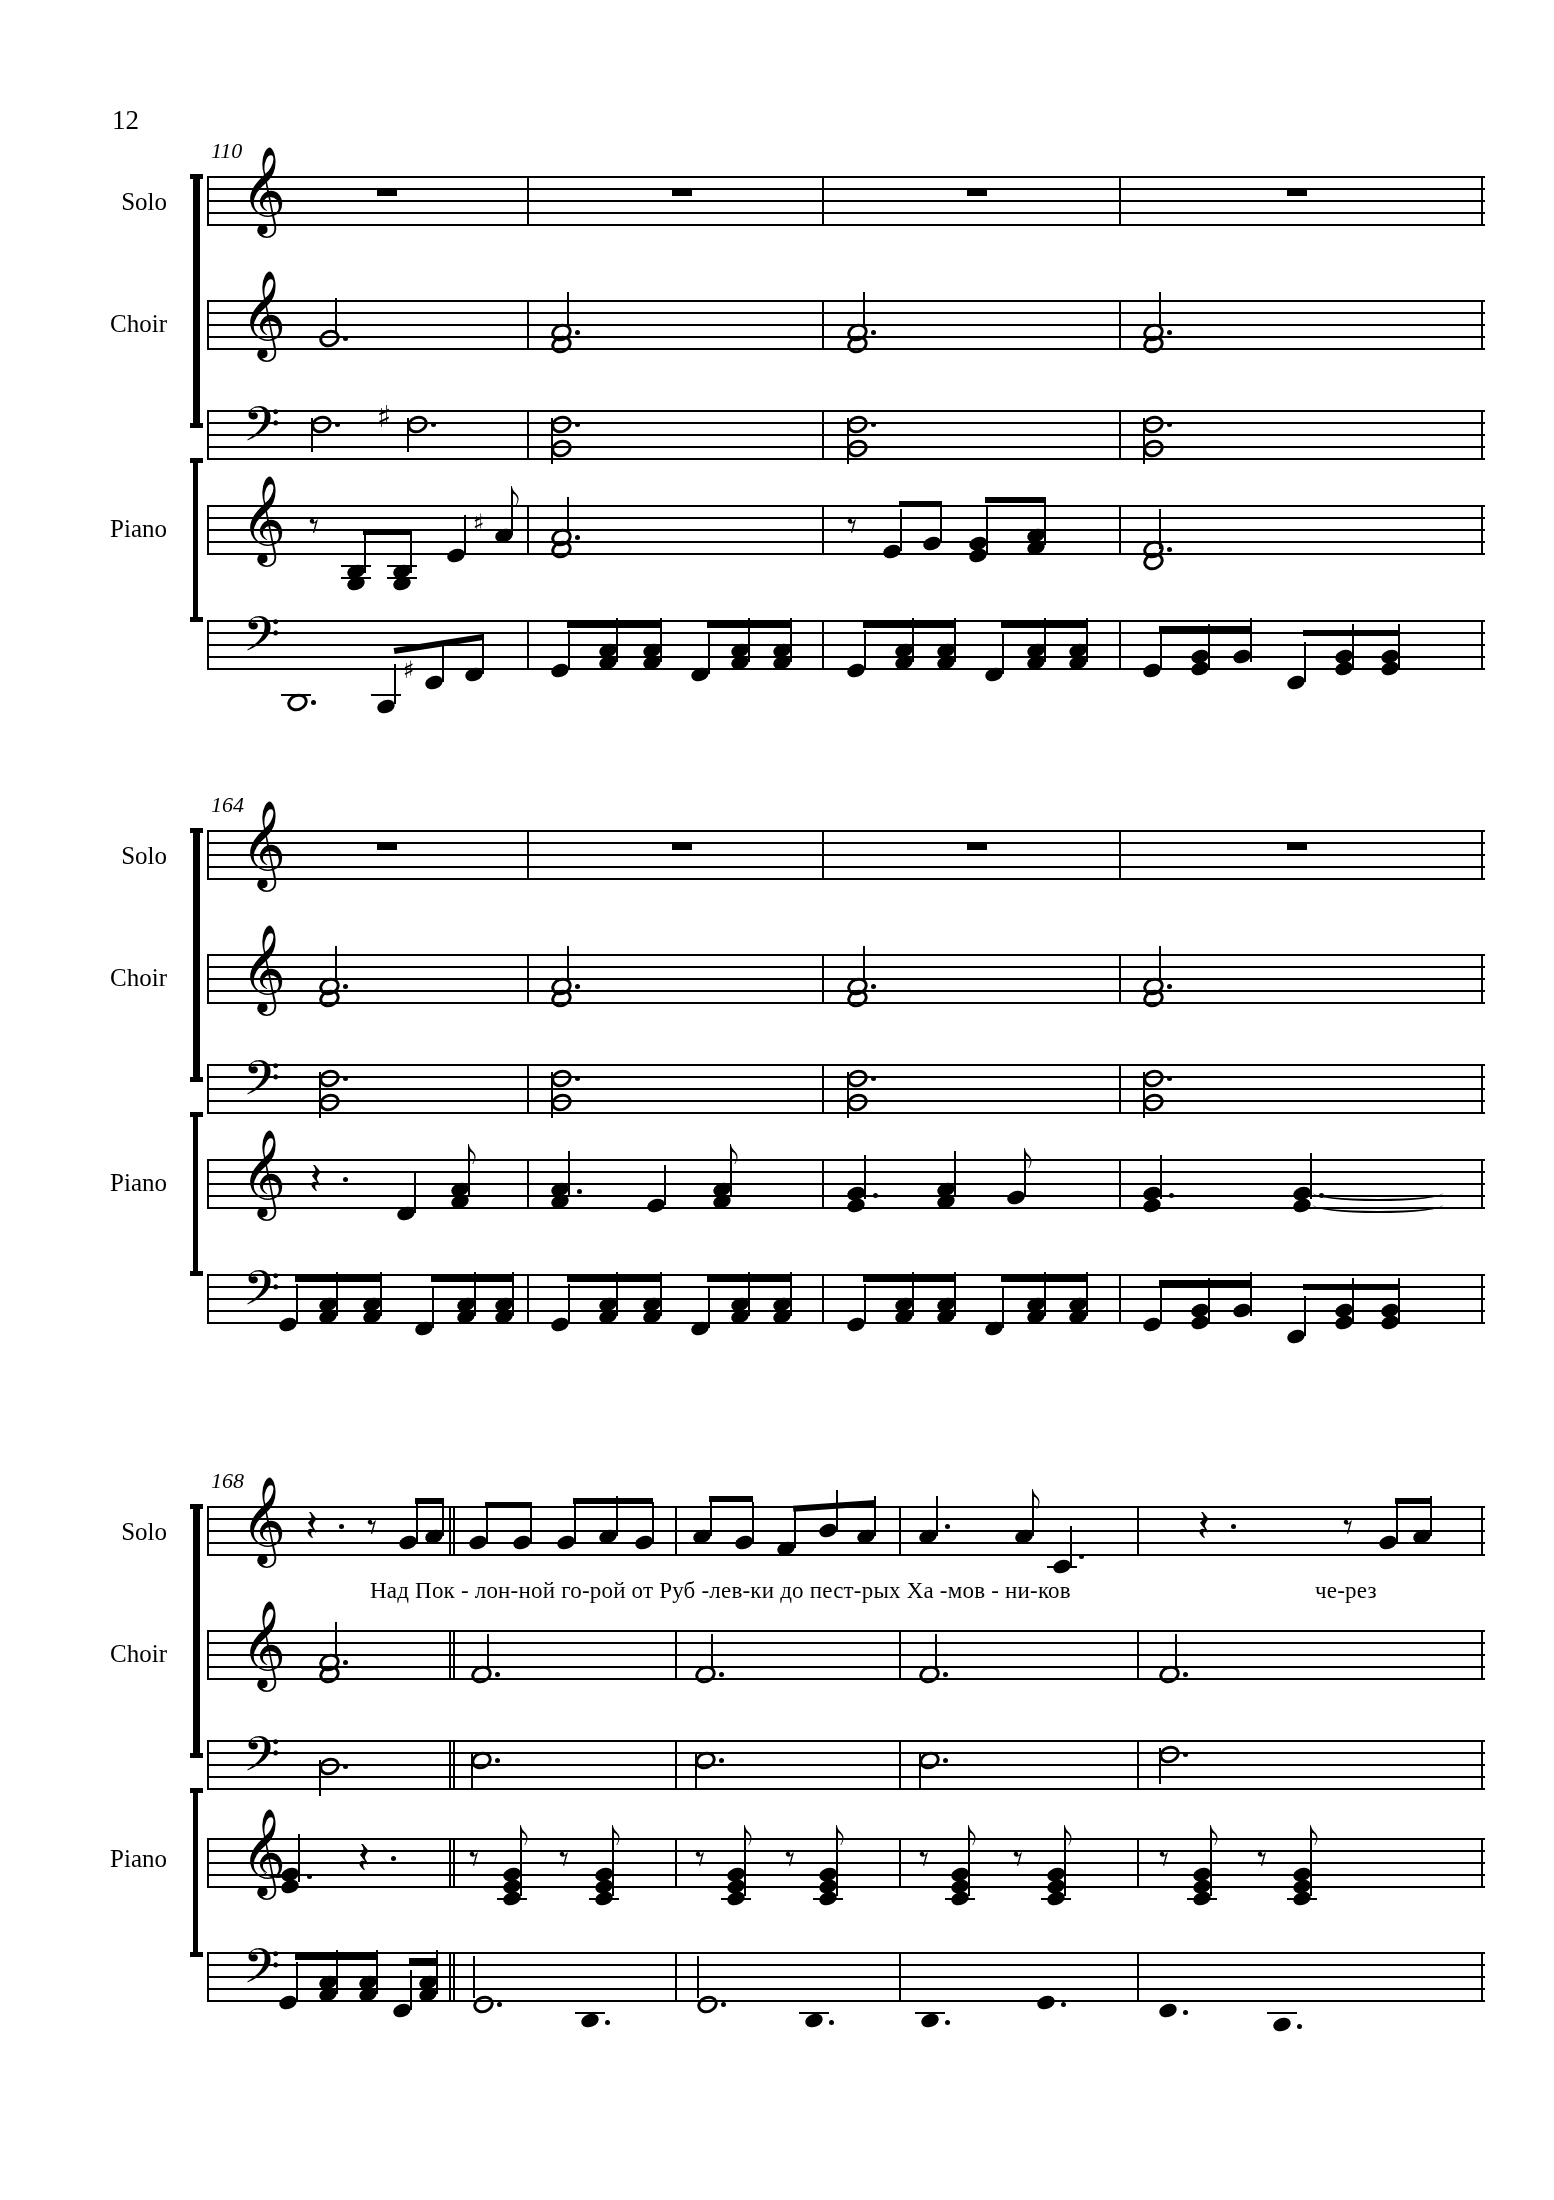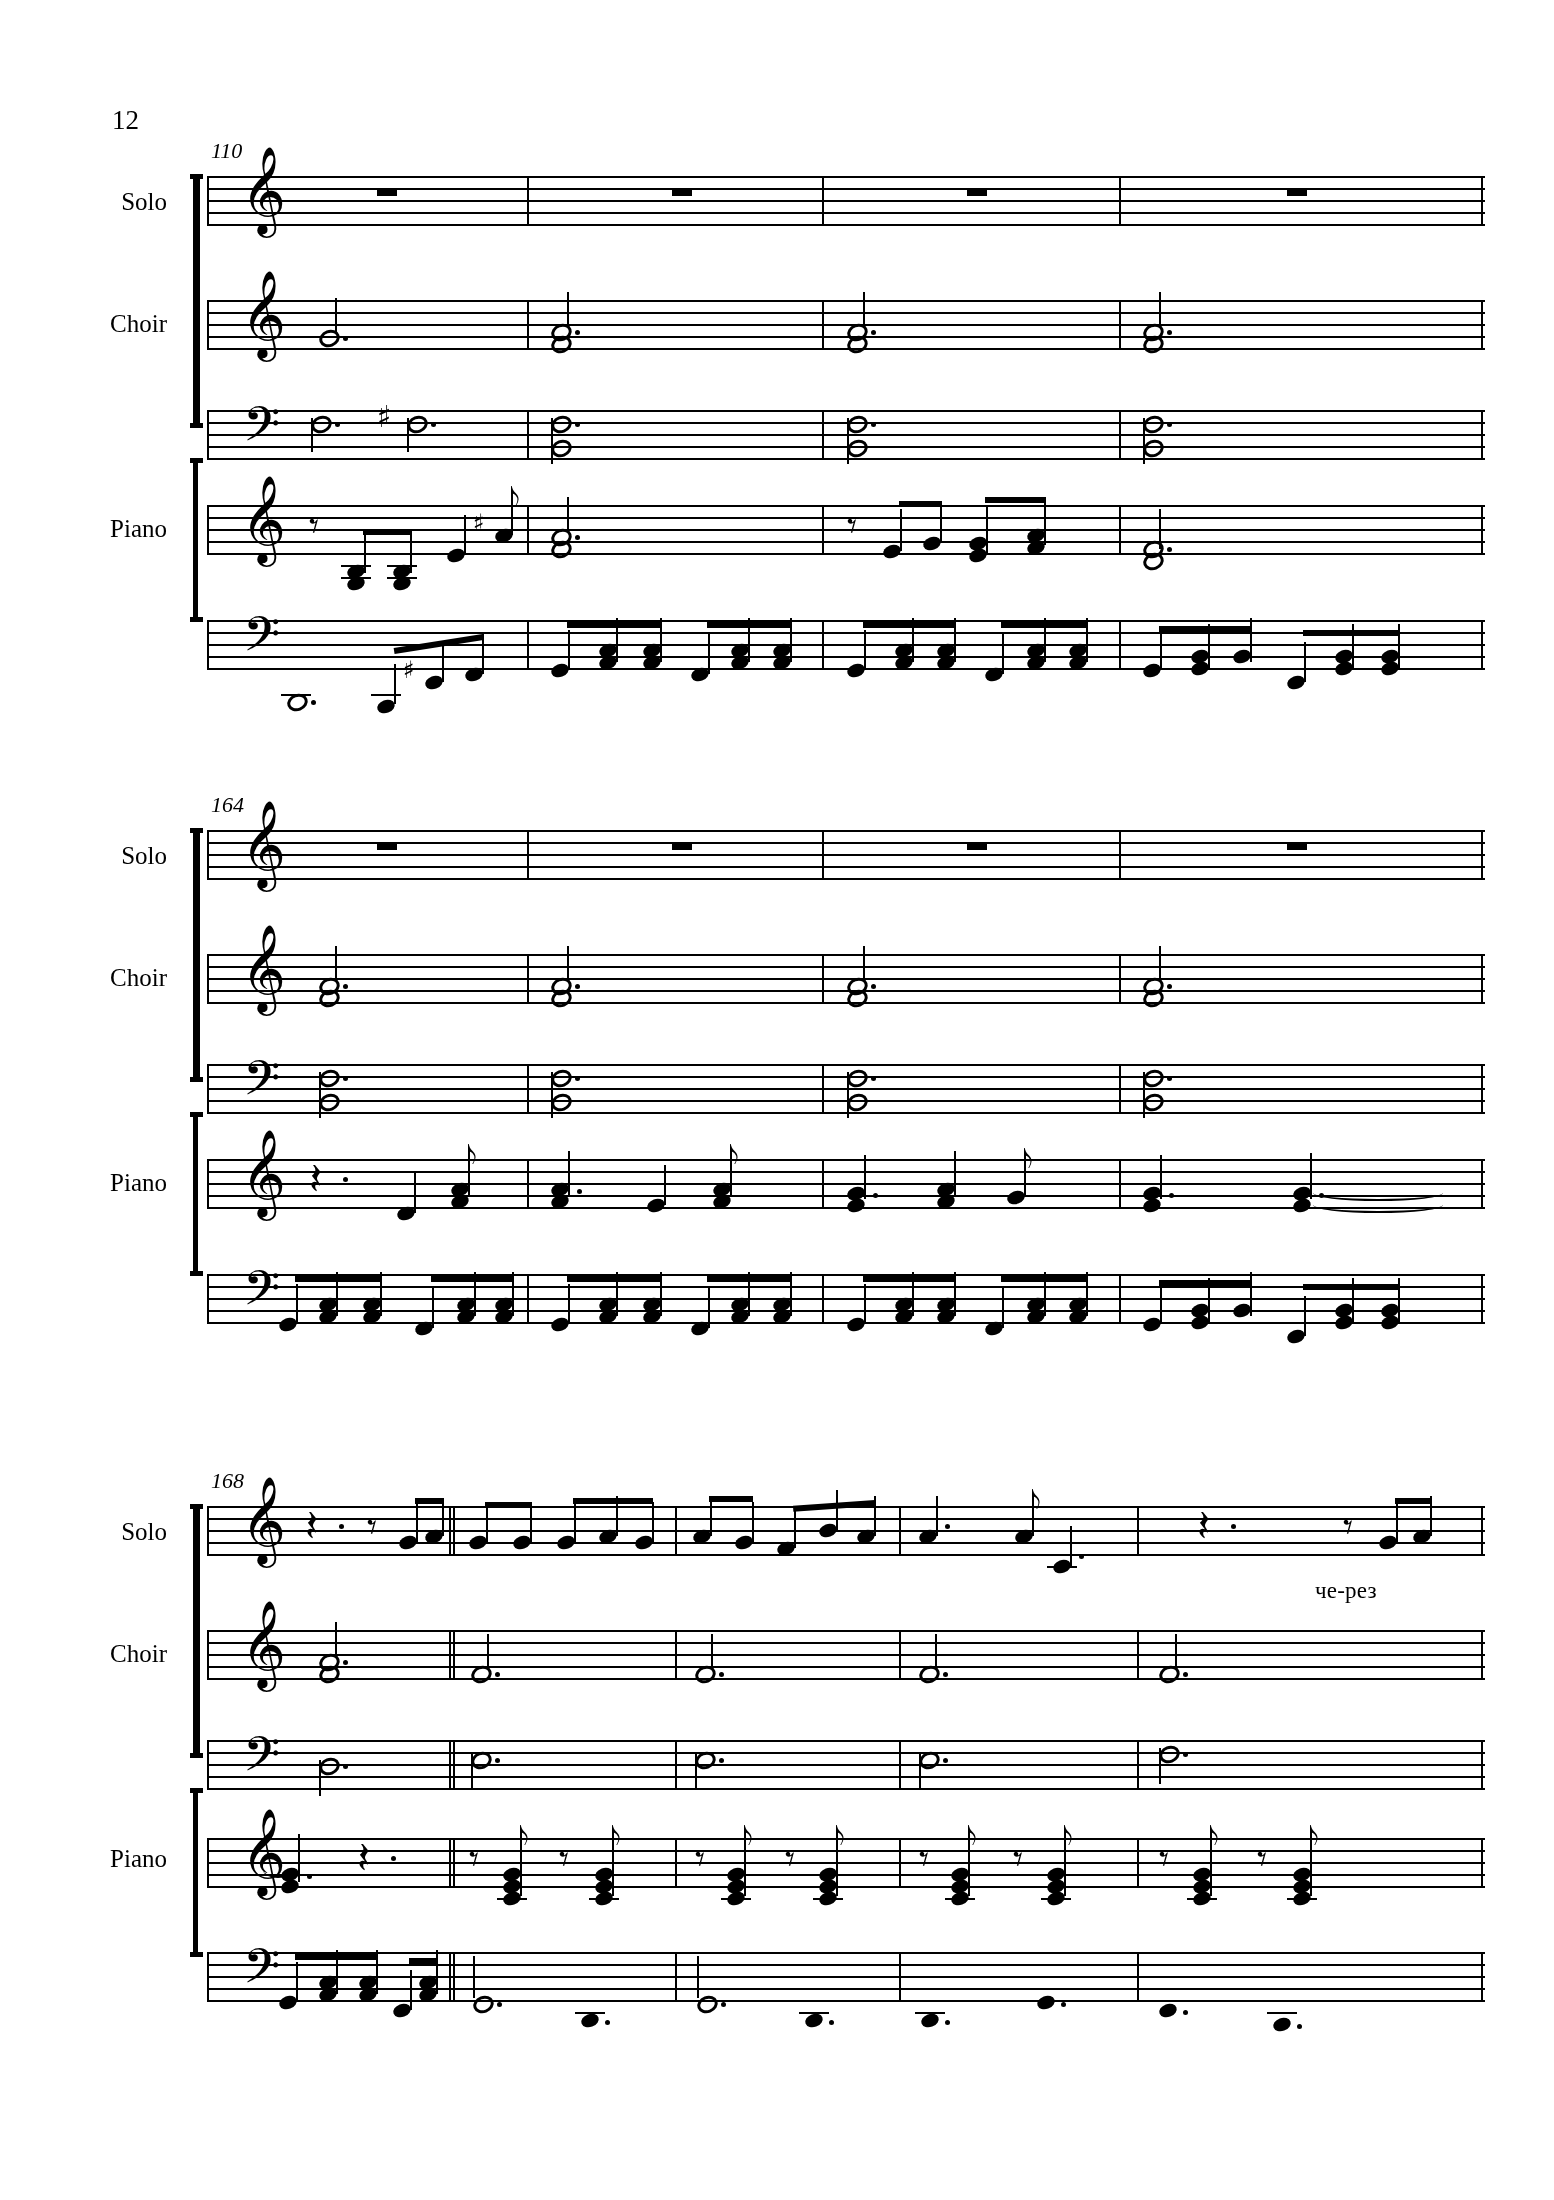--- a/index.html
+++ b/index.html
@@ -764,20 +764,21 @@
       <div class="rest-quarter" style="left:990px; top:-2px;">𝄽</div>
       <div class="dot" style="left:1024px; top:18px;"></div>
       <div class="rest-eighth" style="left:1136px; top:2px;">𝄾</div>
       <div class="nh" style="left:1172px; top:30px;"></div>
       <div class="stem" style="left:1189px; top:-4px; height:40px;"></div>
       <div class="nh" style="left:1206px; top:24px;"></div>
       <div class="stem" style="left:1223px; top:-10px; height:40px;"></div>
       <div class="beam" style="left:1188px; top:-8px; width:36px;"></div>
     </div>
 
+    <div class="lyrics" style="left:195px; top:88px;">Над Пок - лон-ной го-рой от Руб -лев-ки до пест-рых Ха -мов  -  ни-ков</div>
     <div class="lyrics" style="left:1140px; top:88px;">че-рез</div>
 
     <div class="staff" style="top:140px;">
       <div class="line"></div>
         <div class="line"></div>
         <div class="line"></div>
         <div class="line"></div>
         <div class="line"></div>
       <div class="clef treble">𝄞</div>
       <div class="barline" style="left:0px; top:0; height:48px;"></div>

